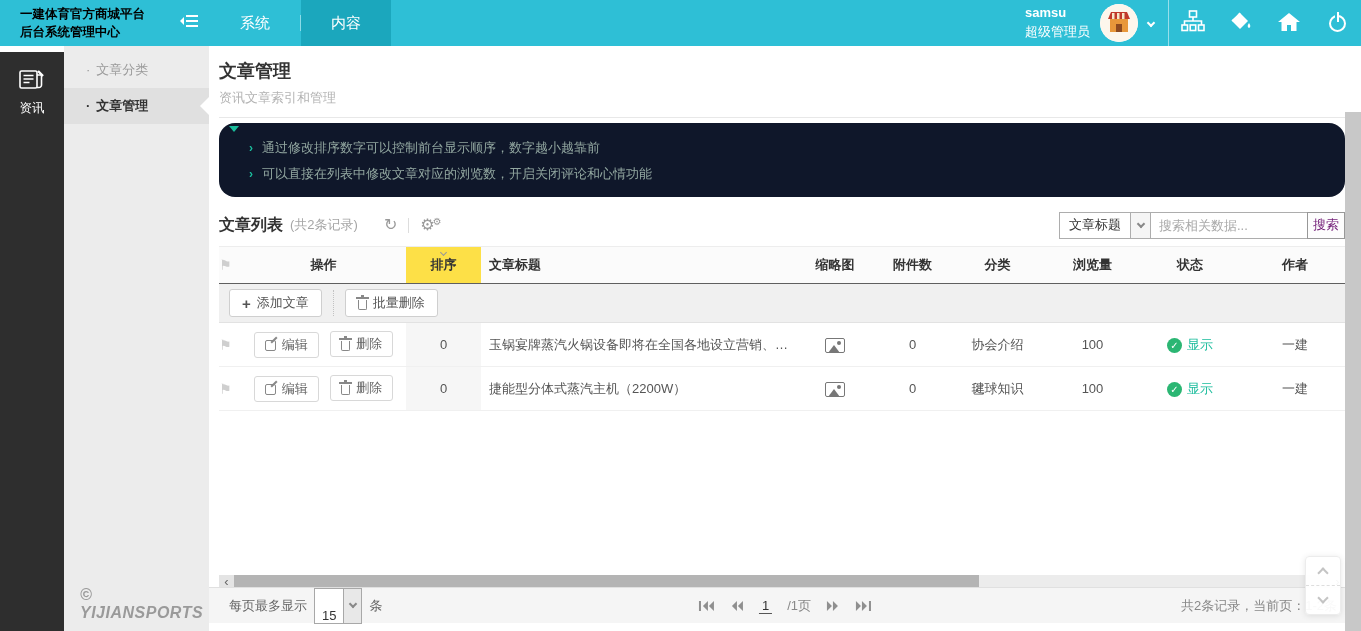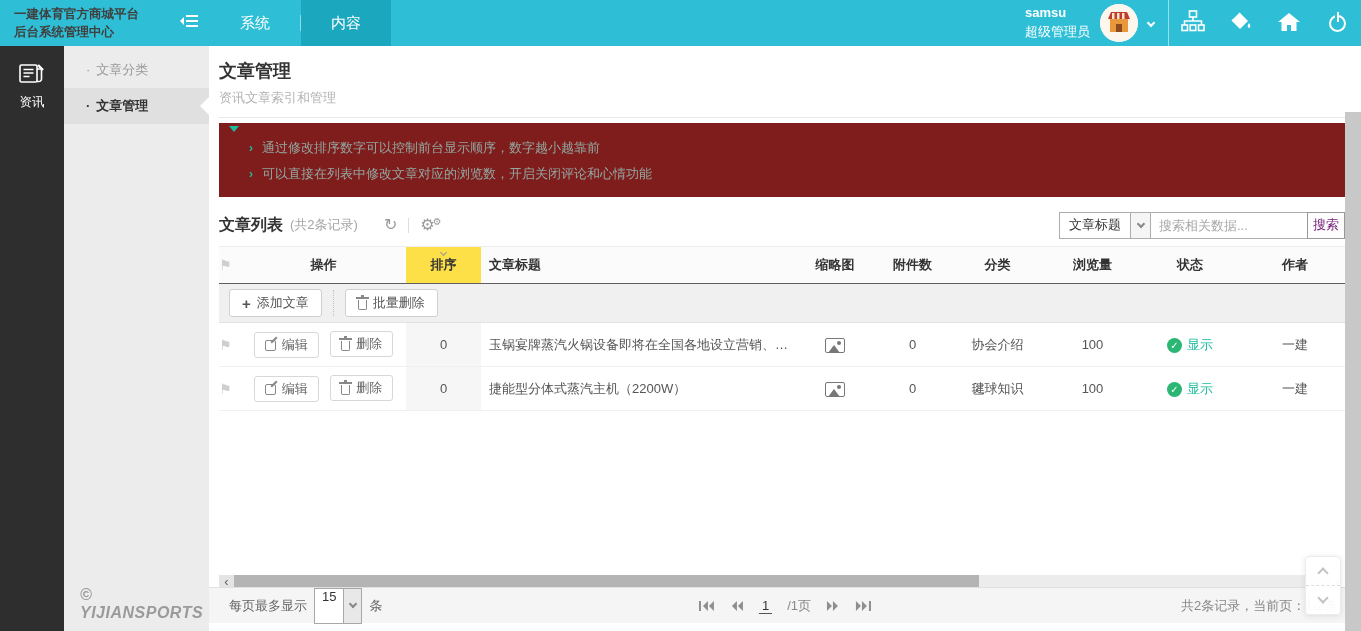--- a/index.html
+++ b/index.html
@@ -2,58 +2,58 @@
 <html><head>
 <meta charset="utf-8">
 <style>
   * { box-sizing: border-box; margin: 0; padding: 0; }
   html,body { background:#dfe3e6; }
   body { font-family: "Liberation Sans", "DejaVu Sans", sans-serif; }
   .app { position:relative; width:1361px; height:631px; background:#fff; overflow:hidden; }
 
   
   .header { position:absolute; top:0; left:0; right:0; height:46px; background:#2ebfd6; display:flex; align-items:stretch; z-index:10; }
-  .logo { width:168px; padding-left:14px; display:flex; flex-direction:column; justify-content:center; color:#404040; font-size:12.5px; font-weight:bold; line-height:1.45; }
+  .logo { width:168px; padding-left:20px; display:flex; flex-direction:column; justify-content:center; color:#000000; font-size:12.5px; font-weight:bold; line-height:1.45; }
   .collapse-btn { width:42px; display:flex; align-items:center; justify-content:center; cursor:pointer; }
   .topmenu { display:flex; align-items:stretch; }
   .topmenu .sep { width:1px; height:16px; background:rgba(255,255,255,.45); align-self:center; }
   .menu-item { padding:12px 30px; display:flex; align-items:center; color:#fff; font-size:15px; cursor:pointer; }
   .menu-item.active { background:#1ba7bd; }
   .spacer { flex:1; }
   .userbox { display:flex; align-items:center; color:#fff; }
   .usertext { text-align:left; font-size:13px; line-height:1.45; }
   .usertext .name { font-weight:bold; }
   .avatar { width:38px; height:38px; border-radius:50%; overflow:hidden; background:#fff; margin:0 8px 0 10px; flex:none; }
   .chev { display:inline-block; width:6px; height:6px; border-right:2px solid #fff; border-bottom:2px solid #fff; transform:rotate(45deg); }
   .caret-btn { margin:0 14px 0 2px; cursor:pointer; display:flex; align-items:center; }
   .vdiv { width:1px; background:rgba(255,255,255,.5); }
   .hicon { width:48px; display:flex; align-items:center; justify-content:center; cursor:pointer; }
   .icon-power { position:relative; width:17px; height:17px; border:2px solid #fff; border-radius:50%; }
   .icon-power i { position:absolute; top:-5px; left:50%; transform:translateX(-50%); width:2px; height:10px; background:#fff; border-left:2px solid #2ebfd6; border-right:2px solid #2ebfd6; background-clip:content-box; padding:0; box-shadow:none; }
   .icon-power i::after{ content:""; position:absolute; left:0; top:0; width:2px; height:10px; background:#fff; }
 
   
-  .side-dark { position:absolute; top:46px; left:0; width:64px; bottom:0; background:#2e2e2e; z-index:3; }
+  .side-dark { position:absolute; top:52px; left:0; width:64px; bottom:0; background:#2e2e2e; z-index:3; }
   .module-item { margin-top:10px; padding:6px 0 8px; text-align:center; color:#fff; cursor:pointer; }
   .module-item .label { display:block; margin-top:4px; font-size:12.5px; }
   .side-sub { position:absolute; top:46px; left:64px; width:145px; bottom:0; background:#ececec; z-index:2; }
   .notch-light { position:absolute; left:-8px; top:27px; width:0; height:0; border-top:8px solid transparent; border-bottom:8px solid transparent; border-right:8px solid #ececec; z-index:4; }
   .sub-item { position:relative; height:36px; line-height:36px; padding-left:22px; font-size:13px; color:#9a9a9a; cursor:pointer; }
   .sub-item .dot { margin-right:6px; }
   .sub-item.active { background:#e0e0e0; color:#333; font-weight:bold; }
   .sub-item.active .notch-white { position:absolute; right:0; top:50%; margin-top:-9px; width:0; height:0; border-top:9px solid transparent; border-bottom:9px solid transparent; border-right:9px solid #fff; }
   .side-footer { position:absolute; left:16px; bottom:9px; font-size:16px; font-style:italic; font-weight:bold; color:#9a9a9a; letter-spacing:.5px; }
 
   
   .main { position:absolute; top:46px; left:209px; right:0; bottom:0; background:#fff; }
   .page-head { padding:13px 16px 0 10px; }
   .page-title { font-size:18px; color:#333; font-weight:bold; }
   .page-sub { margin-top:6px; font-size:13px; color:#b3b3b3; }
   .rule { margin:10px 16px 0 10px; border-bottom:1px solid #e8e8e8; }
-  .tips { position:relative; margin:5px 16px 0 10px; background:#7f1d1d; padding:12px 0 10px; }
+  .tips { position:relative; margin:5px 16px 0 10px; background:#0f172a; padding:12px 0 10px;border-radius:16px; }
   .tips .fold { position:absolute; top:3px; left:10px; width:0; height:0; border-left:5px solid transparent; border-right:5px solid transparent; border-top:6px solid #1abc9c; }
   .tip-line { padding-left:30px; line-height:25px; font-size:13px; color:#92a7a0; }
   .tip-line .mk { color:#1abc9c; font-weight:bold; margin-right:9px; font-size:12px; }
 
   .list-head { margin:13px 16px 0 10px; height:30px; display:flex; align-items:center; }
   .list-title { font-size:16px; font-weight:bold; color:#333; }
   .list-note { font-size:13px; color:#a5a5a5; margin-left:7px; }
   .tool-ic { color:#9a9a9a; font-size:16px; margin-left:0; cursor:pointer; line-height:1; }
   .refresh { margin-left:26px; }
   .th-div { width:1px; height:15px; background:#ddd; margin:0 11px; }
@@ -105,21 +105,21 @@
 
   
   .hscroll { position:absolute; left:10px; right:16px; bottom:41px; height:15px; display:flex; align-items:center; }
   .hs-btn { width:15px; height:15px; background:#e4e4e4; color:#666; text-align:center; line-height:14px; font-size:13px; cursor:pointer; flex:none; }
   .hs-btn.r { background:#fff; }
   .hs-track { flex:1; height:15px; background:#ececec; position:relative; }
   .hs-thumb { position:absolute; left:0; top:0; height:15px; width:68%; background:#b4b4b4; cursor:grab; }
 
   
   .bottombar { position:absolute; left:0; right:0; bottom:8px; height:36px; background:#f5f5f5; border-top:1px solid #e0e0e0; display:flex; align-items:center; padding:0 24px 0 20px; font-size:13px; color:#666; }
-  .pp-sel { display:inline-flex; align-items:flex-start; height:36px; border:1px solid #a8a8a8; background:#fff; margin:0 7px; cursor:pointer; }
+  .pp-sel { display:inline-flex; align-items:flex-end; height:36px; border:1px solid #a8a8a8; background:#fff; margin:0 7px; cursor:pointer; }
   .pp-sel .val { padding:0 7px; color:#333; }
   .pp-sel .cbox { width:18px; align-self:stretch; border-left:1px solid #a8a8a8; background:#e8e8e8; display:flex; align-items:center; justify-content:center; }
   .pager { position:absolute; left:50%; transform:translateX(-50%); display:flex; align-items:center; gap:15px; }
   .pg-btn { cursor:pointer; display:flex; align-items:center; }
   .pg-cur { color:#333; border-bottom:1px solid #555; padding:0 3px; cursor:pointer; }
   .pg-total { color:#888; }
   .summary { margin-left:auto; color:#888; }
 
   
   .floatbox { position:absolute; right:20px; bottom:16px; width:36px; background:rgba(255,255,255,.95); border:1px solid #ececec; border-radius:4px; box-shadow:0 1px 6px rgba(0,0,0,.1); z-index:6; }

